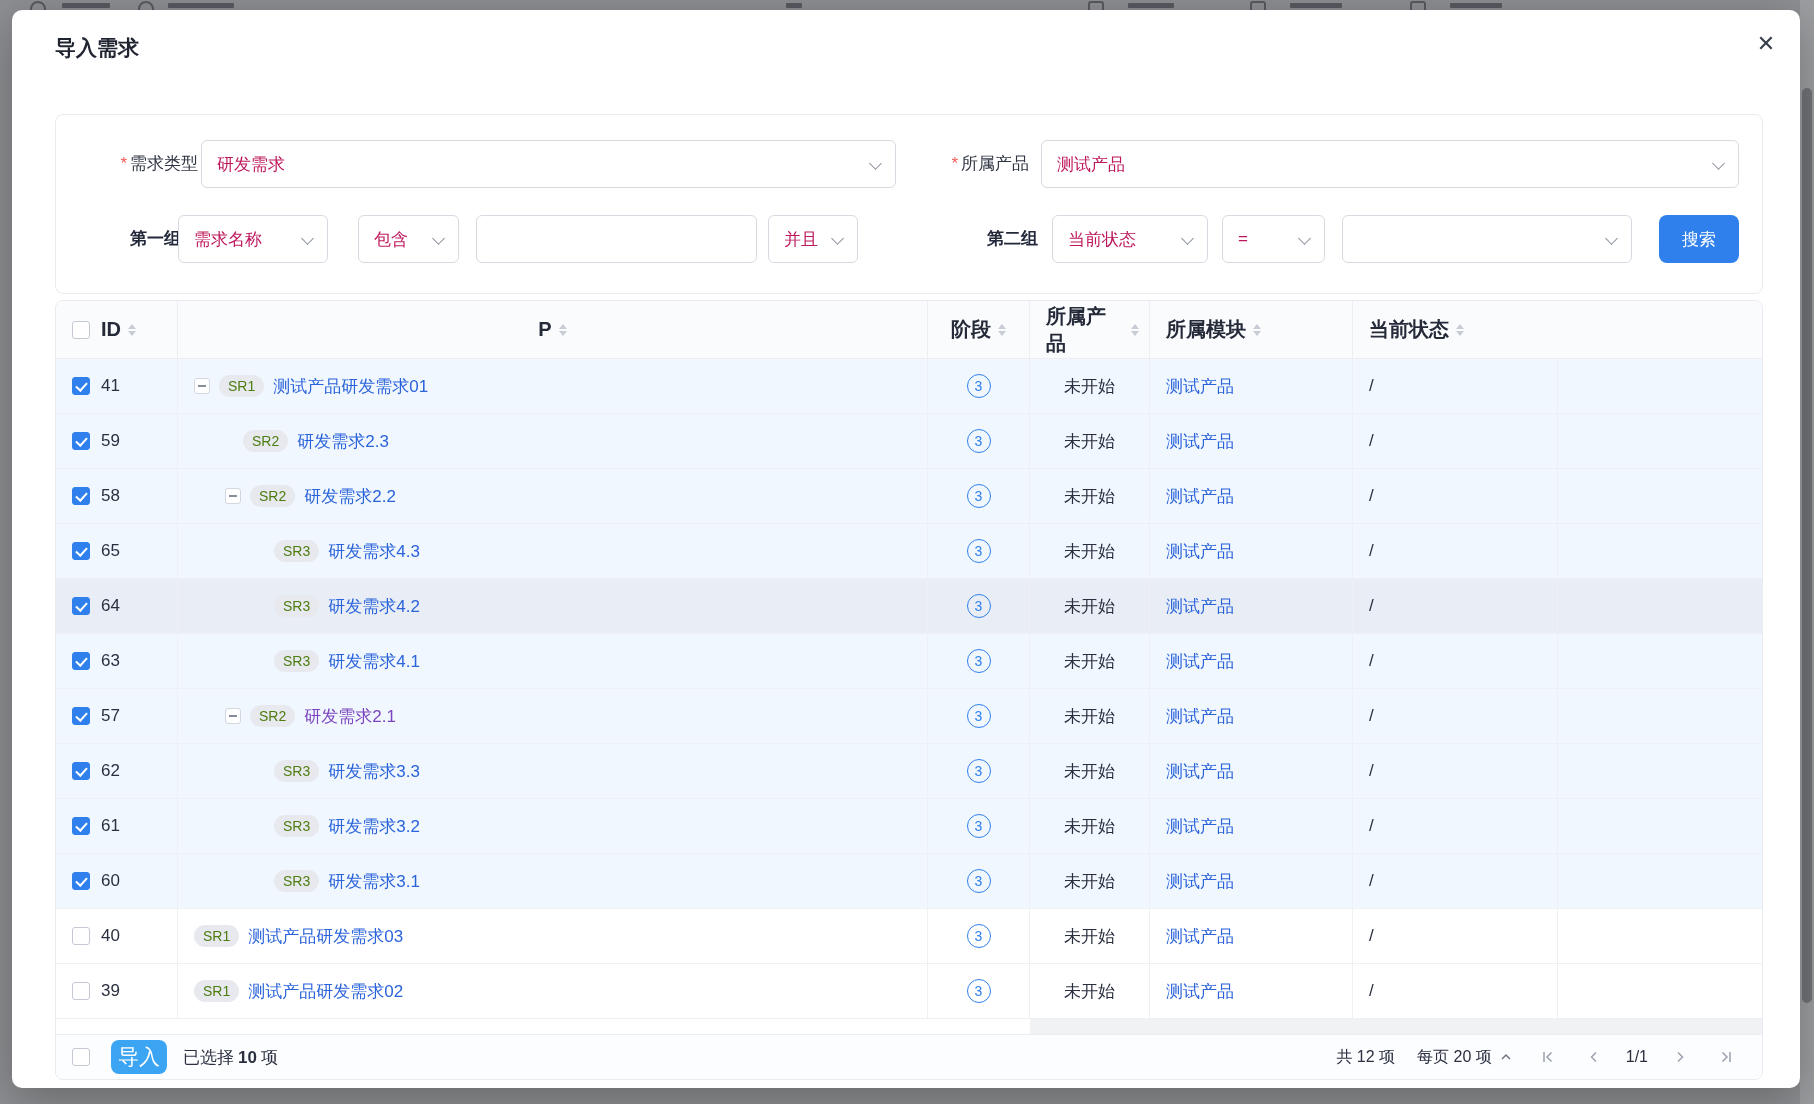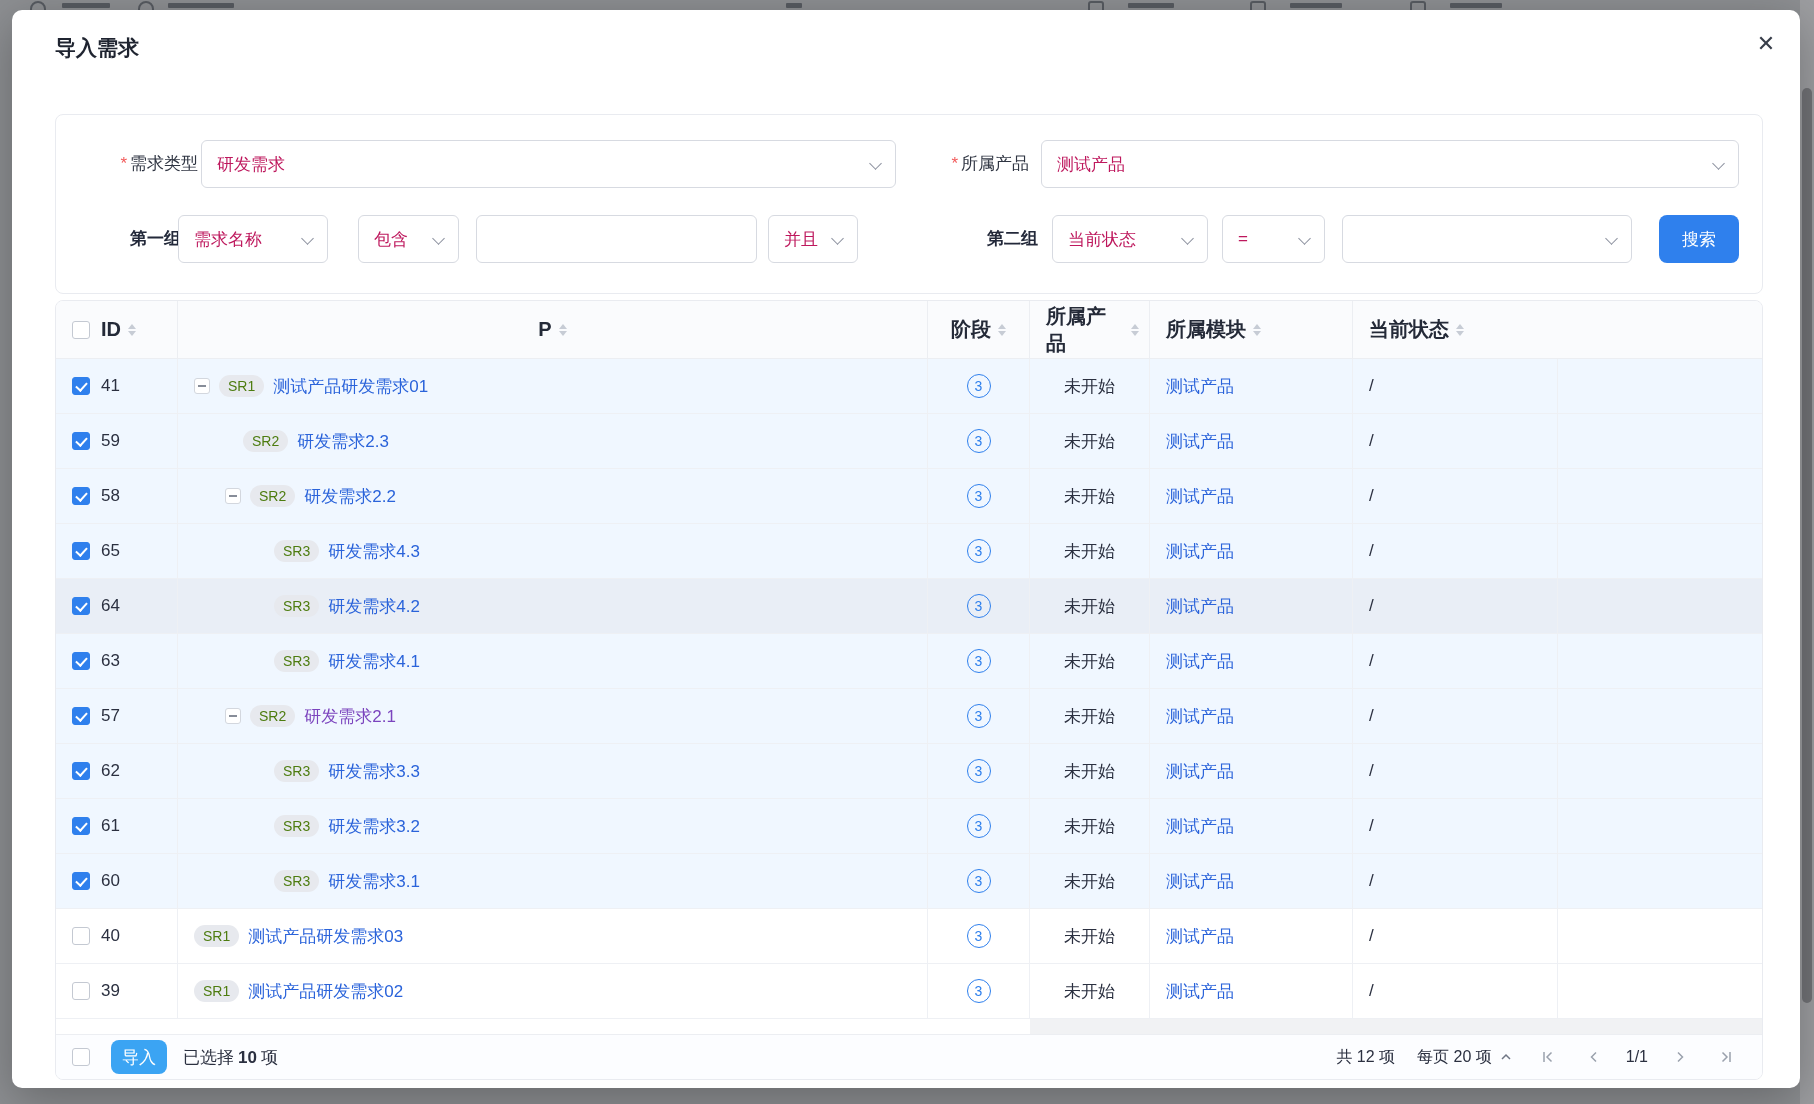--- a/index.html
+++ b/index.html
@@ -74,21 +74,21 @@
   .r-lv0.r-exp .spacer{width:0;}
   .r-lv0.r-leaf .spacer{width:0;}
   .r-lv1.r-exp .spacer{width:31px;}
   .r-lv1.r-leaf .spacer{width:49px;}
   .r-lv2.r-leaf .spacer{width:80px;}
   .hstrip{height:15px;background:#fff;position:relative;}
   .hstrip .bar{position:absolute;left:974px;right:0;top:0;bottom:0;background:#f1f2f4;}
 
   
   .tfoot{height:44px;background:#fcfdff;border-top:1px solid #eceef2;display:flex;align-items:center;padding:0 26px 0 16px;}
-  .btn-import{margin-left:21px;width:56px;height:34px;background:#3ba4f3;color:#fff;font-size:17px;border:none;border-radius:8px;display:flex;align-items:center;justify-content:center;cursor:pointer;flex:none;}
+  .btn-import{margin-left:21px;width:56px;height:34px;background:#3ba4f3;color:#fff;font-size:21px;border:none;border-radius:8px;display:flex;align-items:center;justify-content:center;cursor:pointer;flex:none;}
   .selinfo{margin-left:16px;font-size:17px;color:#2b3040;}
   .selinfo b{margin:0 4px;}
   .pag{margin-left:auto;display:flex;align-items:center;color:#2b3040;font-size:16px;}
   .pag .total{margin-right:22px;}
   .psize{display:flex;align-items:center;cursor:pointer;}
   .psize svg{margin-left:8px;}
   .picon{display:flex;align-items:center;justify-content:center;width:20px;height:20px;margin-left:26px;cursor:pointer;}
   .pindex{margin-left:22px;color:#2b3040;}
   .picon.next{margin-left:22px;}
 </style>

